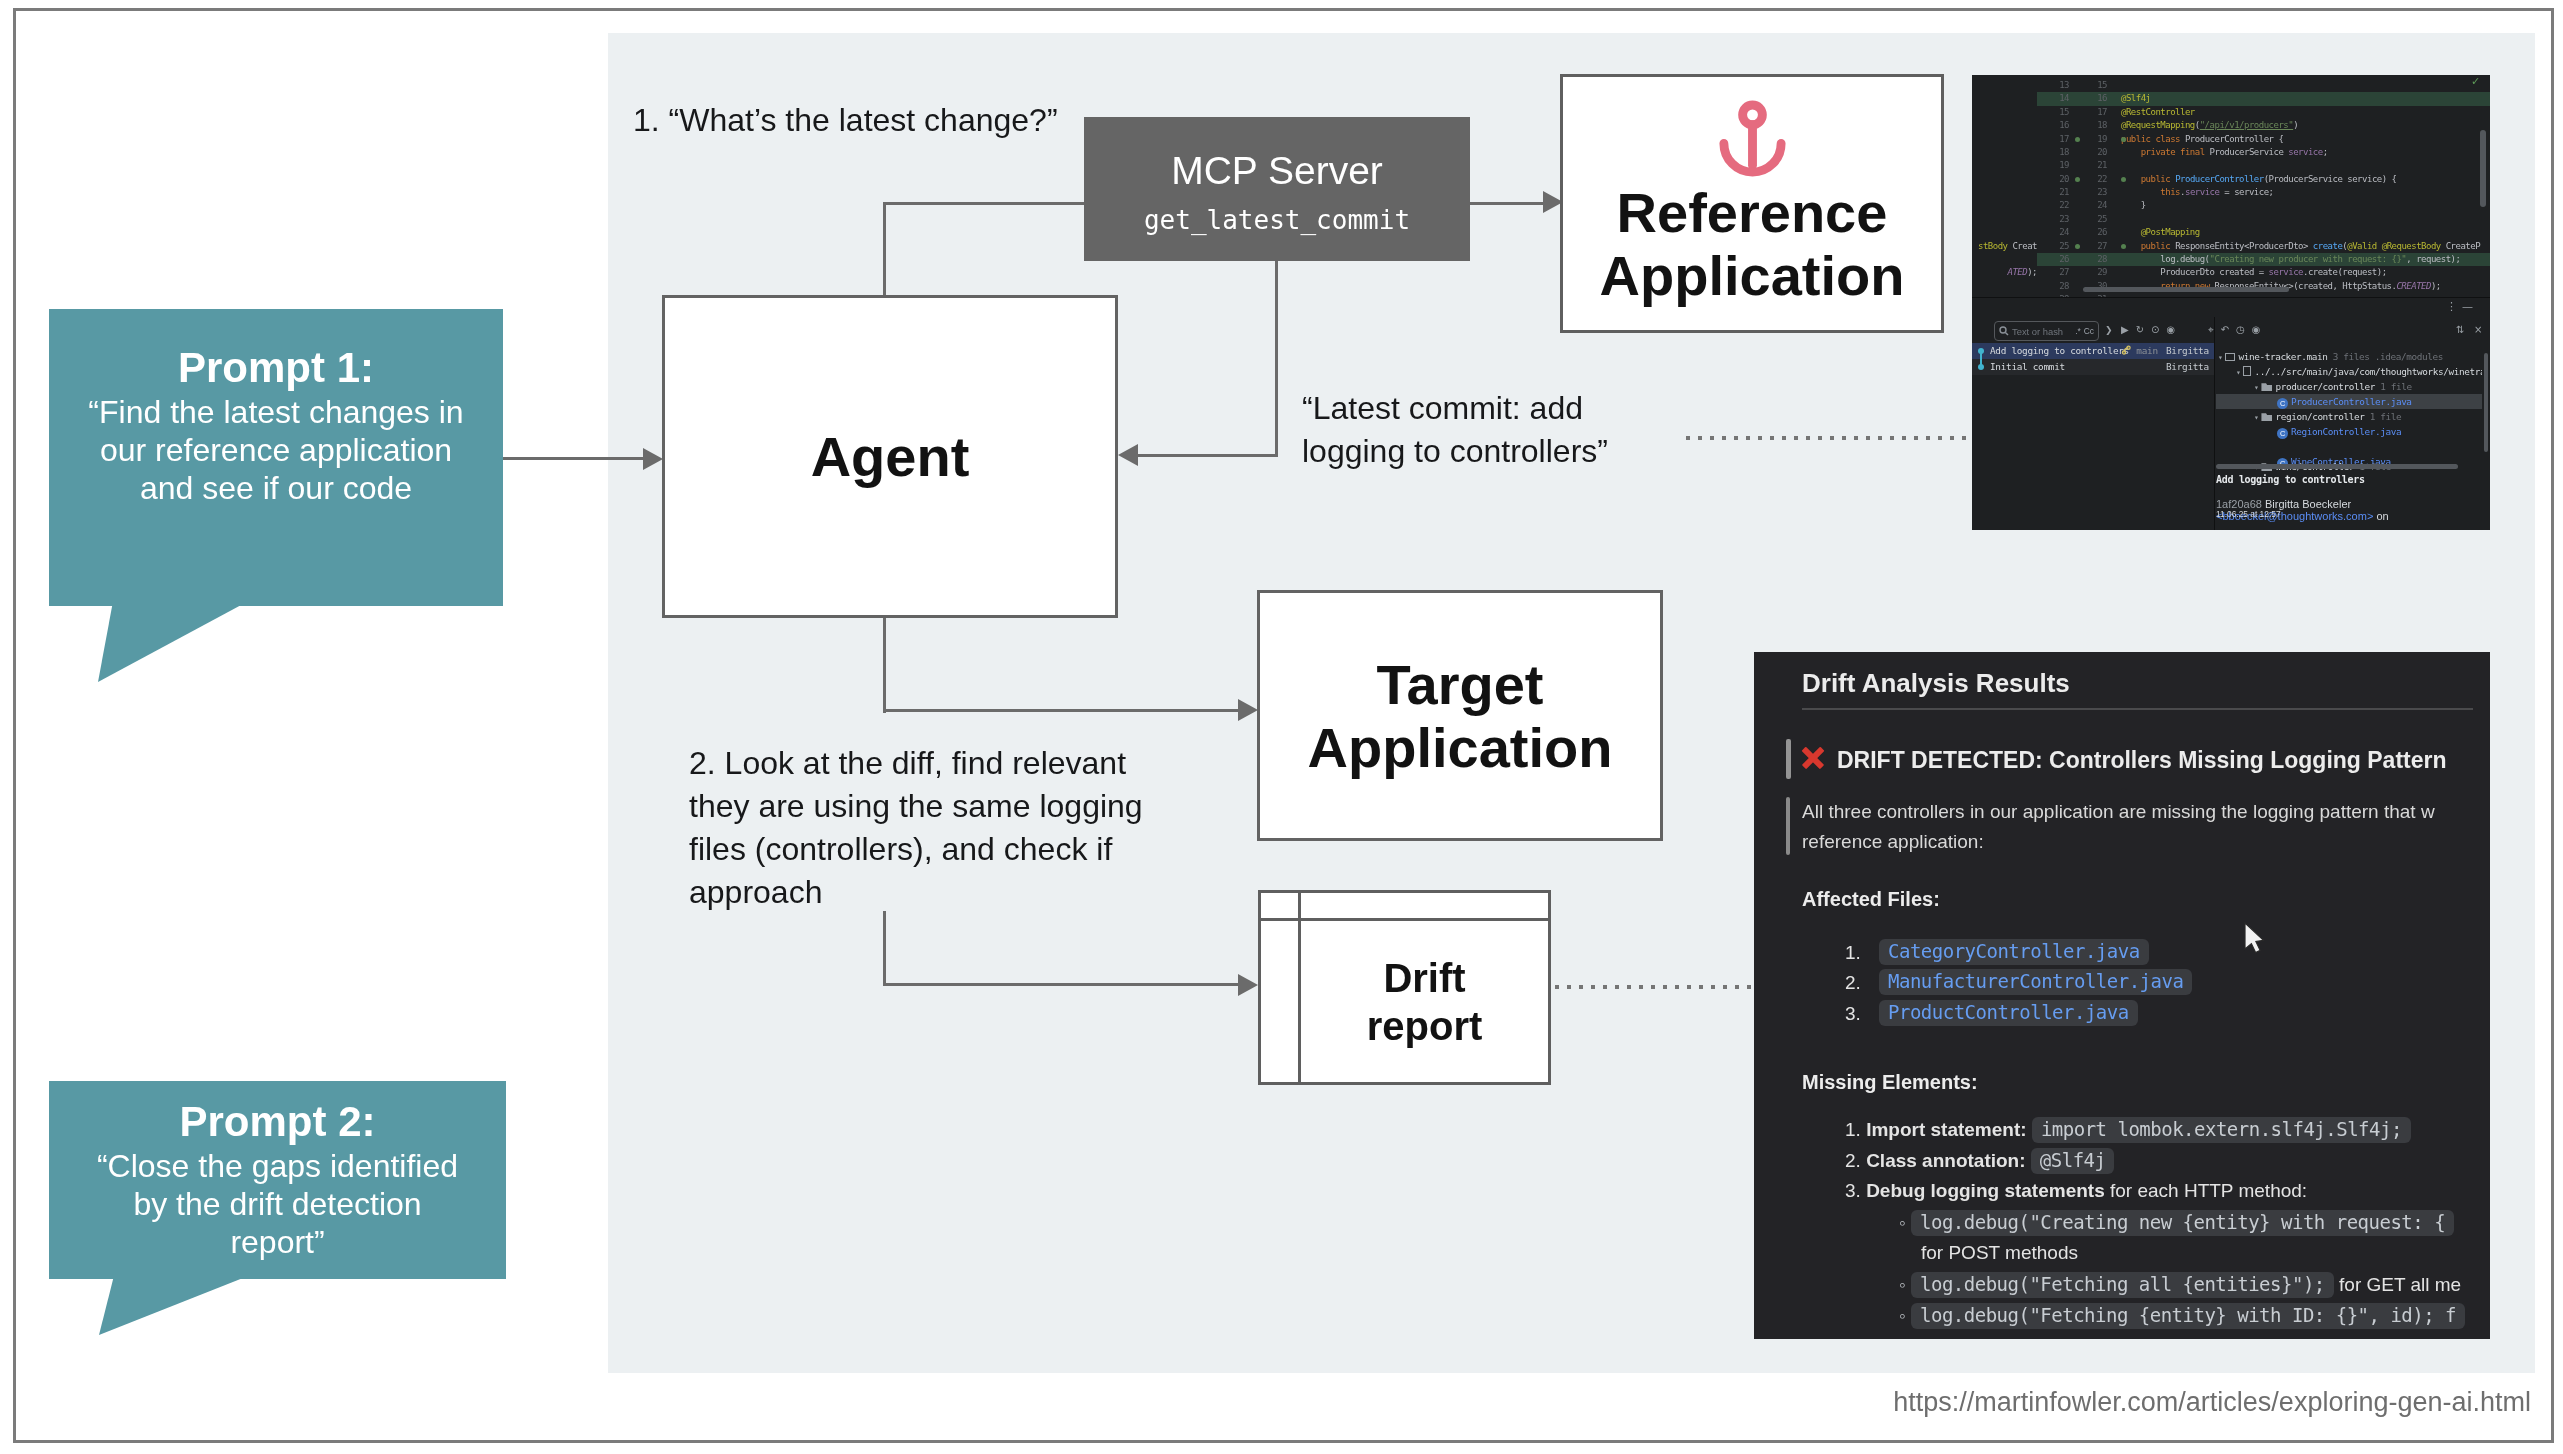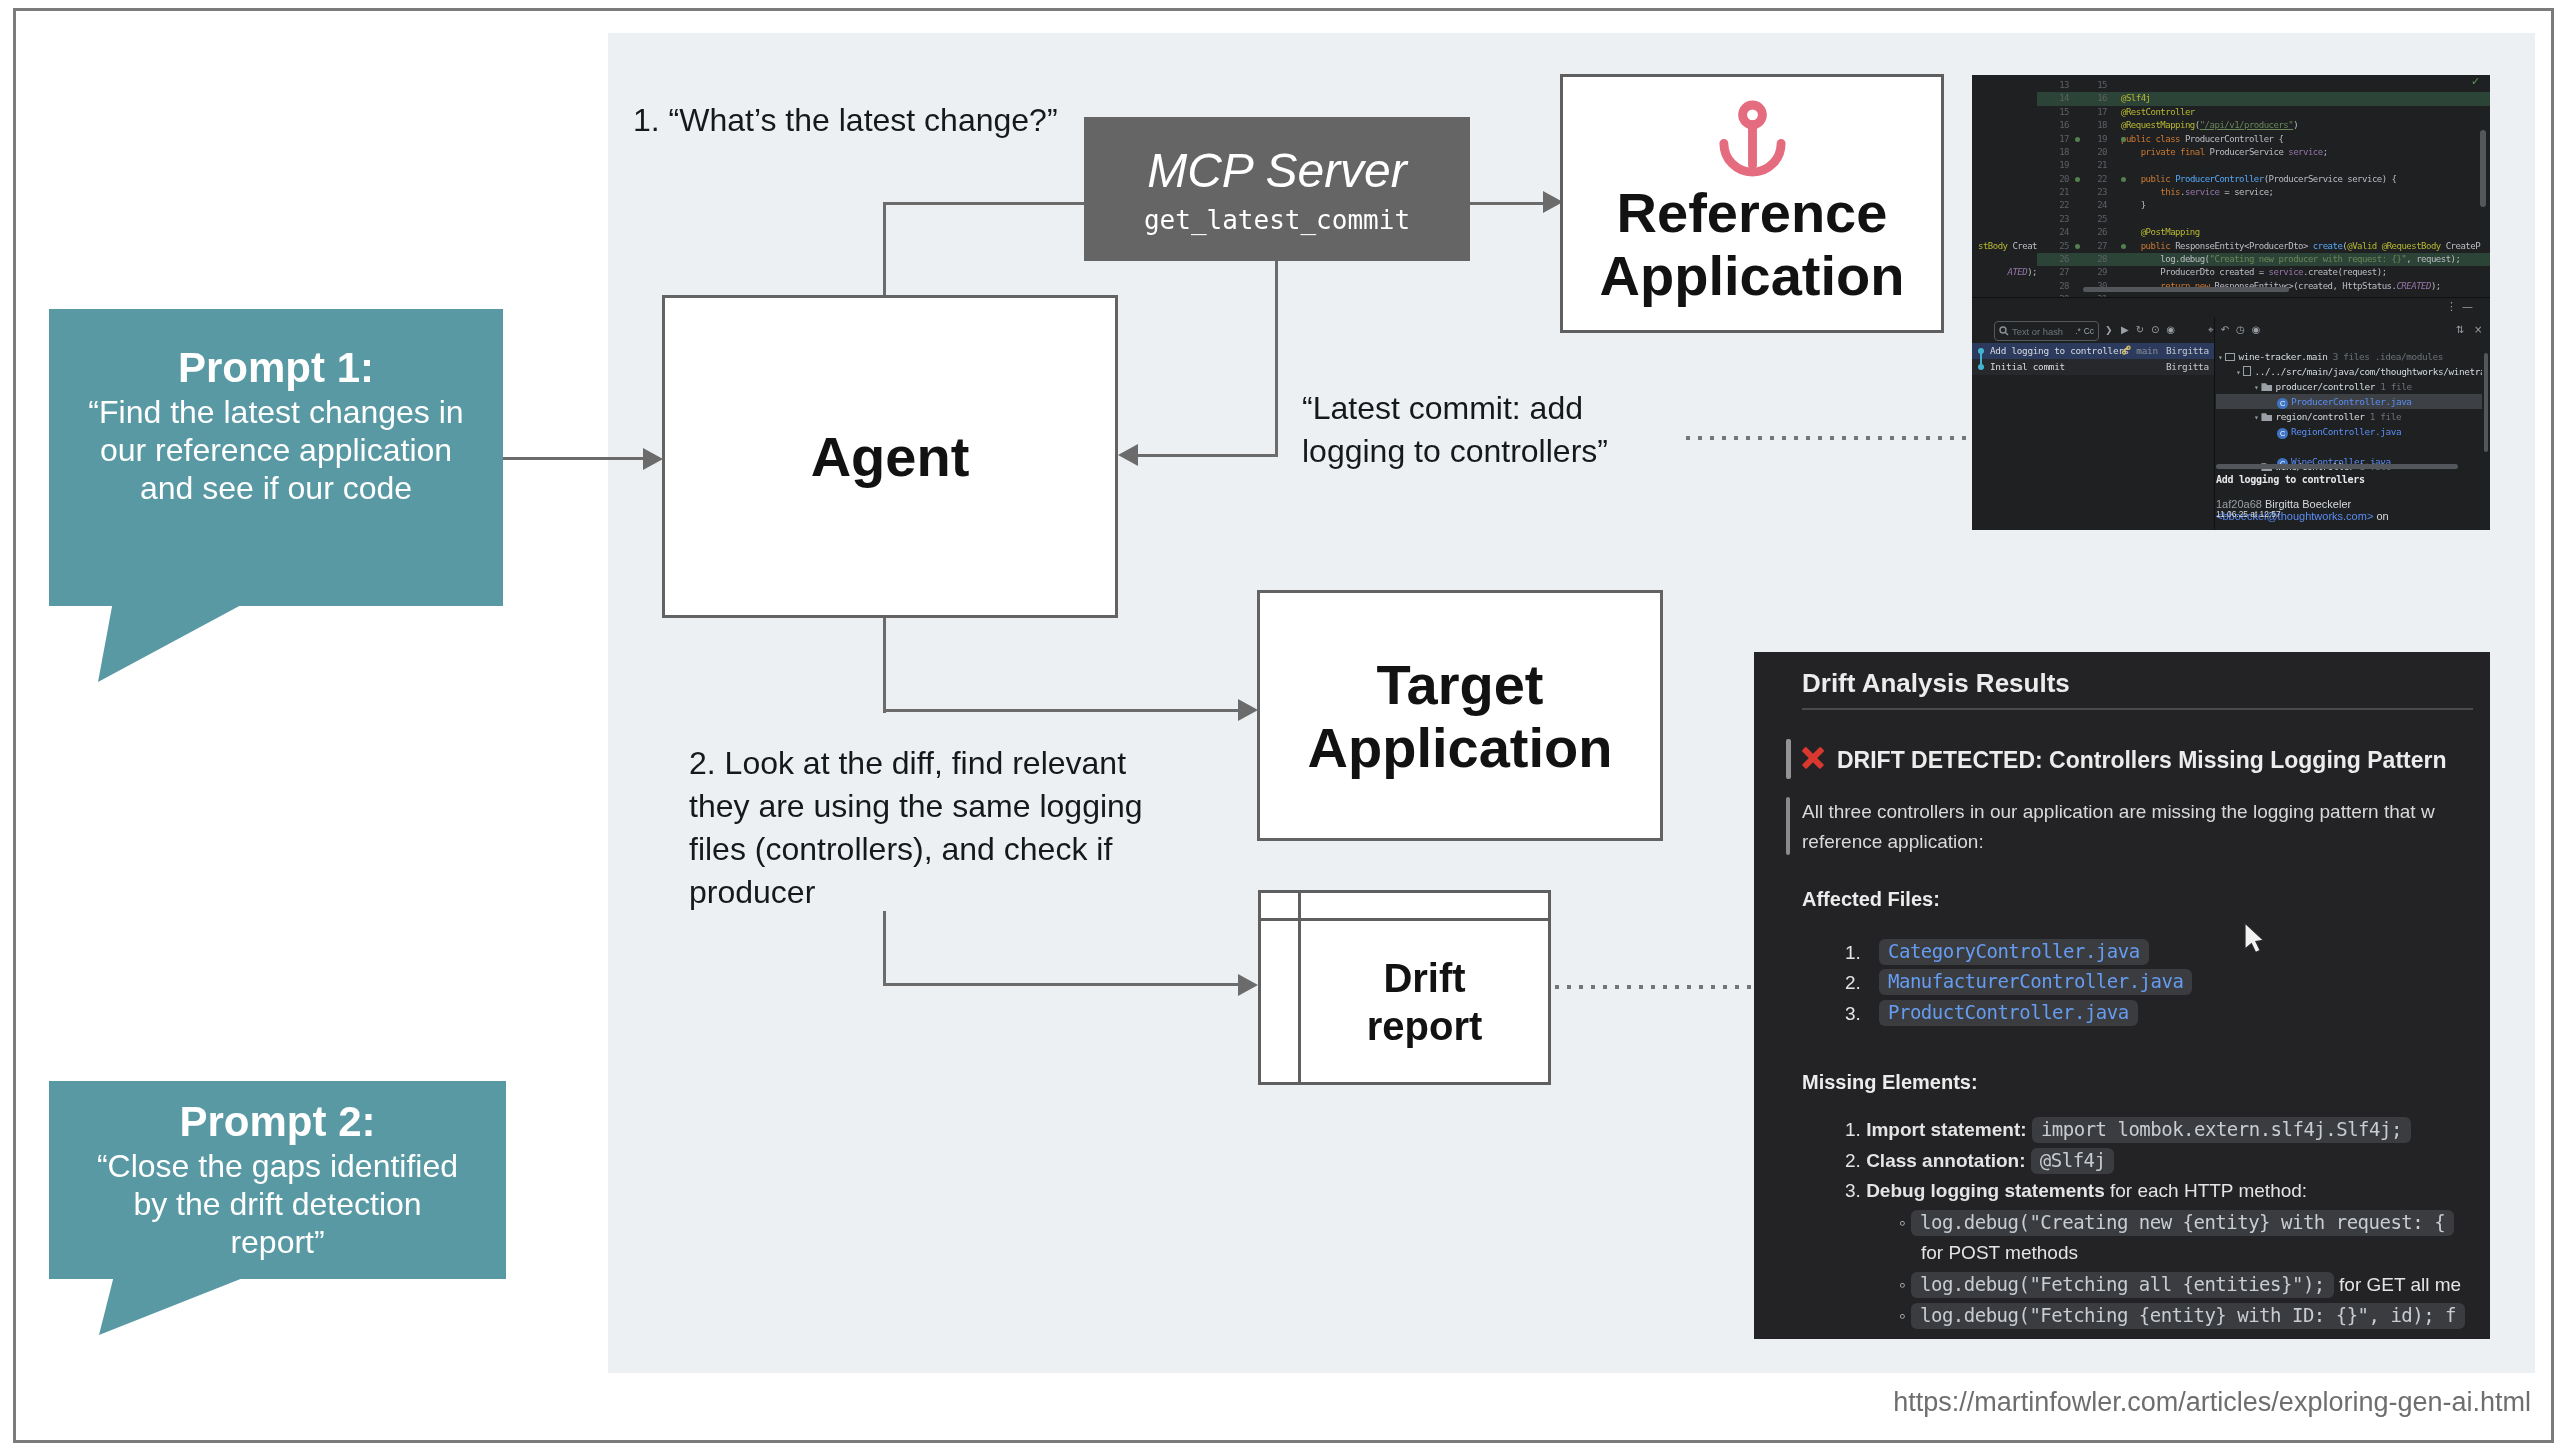--- a/index.html
+++ b/index.html
@@ -18,21 +18,21 @@
   .tail{background:#5899a4;}
   
   .line{background:#6b6b6b;}
   .dotted{height:4px;background:repeating-linear-gradient(90deg,#757575 0 4px,transparent 4px 12px);}
   .ah{width:0;height:0;border-style:solid;}
   .ah.right{border-width:11px 0 11px 20px;border-color:transparent transparent transparent #6b6b6b;}
   .ah.left{border-width:11px 20px 11px 0;border-color:transparent #6b6b6b transparent transparent;}
   .note{color:#17181a;font-size:32px;line-height:43px;white-space:nowrap;}
   
   #mcp{background:#656565;color:#fff;display:flex;flex-direction:column;align-items:center;justify-content:center;}
-  #mcp .t1{font-size:48px;font-weight:400;line-height:56px;font-style:italic;}
+  #mcp .t1{font-size:39px;font-weight:400;line-height:56px;}
   #mcp .t2{font-family:"DejaVu Sans Mono",monospace;font-size:26px;margin-top:6px;}
   
   #driftreport{background:#fff;border:3px solid #5f5f5f;box-sizing:border-box;}
   #driftreport .dr-head{position:absolute;left:0;right:0;top:0;height:25px;border-bottom:3px solid #5f5f5f;}
   #driftreport .dr-col{position:absolute;left:0;top:0;bottom:0;width:37px;border-right:3px solid #5f5f5f;}
   #driftreport .dr-label{position:absolute;left:40px;right:0;top:28px;bottom:0;display:flex;flex-direction:column;align-items:center;justify-content:center;font-weight:bold;font-size:40px;line-height:48px;color:#121212;}
   
   #ide{left:1972px;top:75px;width:518px;height:455px;background:#1e2022;overflow:hidden;font-family:"DejaVu Sans Mono",monospace;}
   #code-rows{position:absolute;left:0;top:0;right:0;height:222px;overflow:hidden;}
   .crow{position:absolute;left:0;right:0;height:13.4px;display:flex;font-size:9px;letter-spacing:-0.5px;line-height:13.4px;white-space:pre;}
@@ -133,21 +133,21 @@
     <div class="bline">by the drift detection</div>
     <div class="bline">report”</div>
   </div>
   <div class="abs tail" style="left:99px;top:1278px;width:144px;height:57px;clip-path:polygon(10% 0,0 100%,100% 0);"></div>
 
   <div class="abs note" style="left:633px;top:99px;">1. “What’s the latest change?”</div>
   <div class="abs" style="left:689px;top:742px;">
     <div class="note">2. Look at the diff, find relevant</div>
     <div class="note">they are using the same logging</div>
     <div class="note">files (controllers), and check if</div>
-    <div class="note">producer</div>
+    <div class="note">approach</div>
   </div>
   <div class="abs" style="left:1302px;top:387px;">
     <div class="note">“Latest commit: add</div>
     <div class="note">logging to controllers”</div>
   </div>
 
   <div class="abs node" style="left:662px;top:295px;width:456px;height:323px;">
     <div class="big">Agent</div>
   </div>
 

